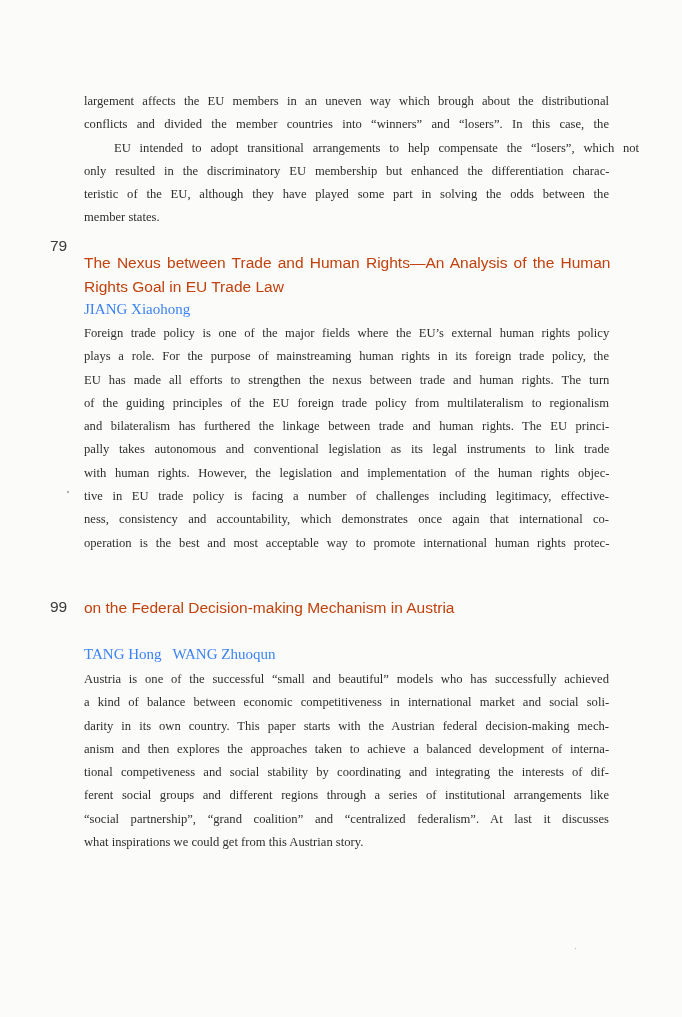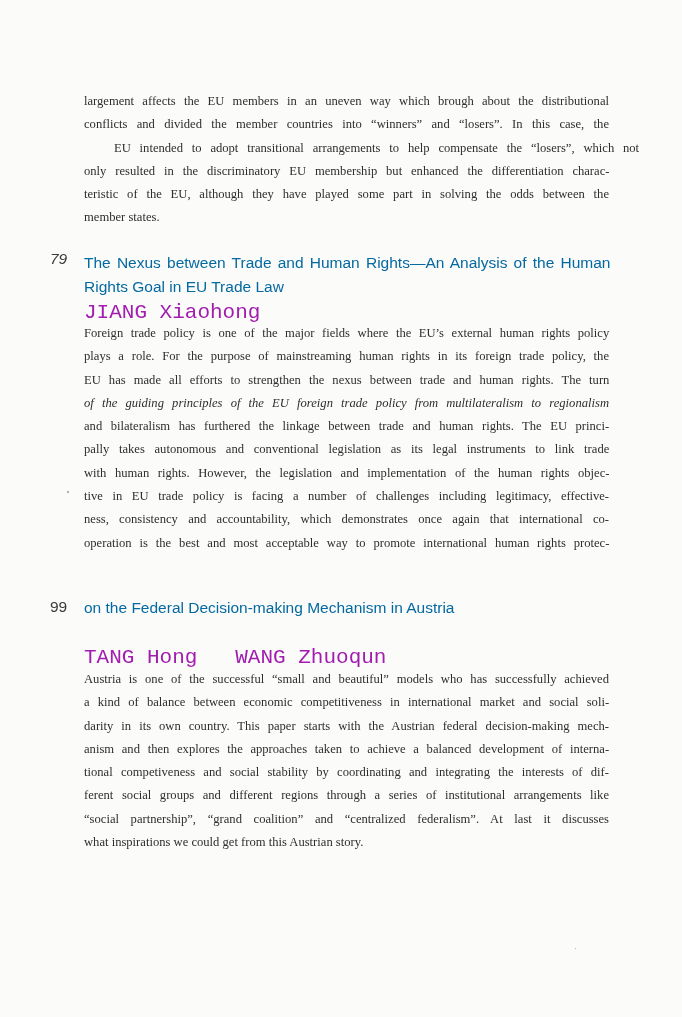--- a/index.html
+++ b/index.html
@@ -24,58 +24,58 @@
     .para .ln { display: block; text-align: justify; text-align-last: justify; white-space: nowrap; height: 23.3px; }
     .para .ln.last { text-align-last: left; }
     .entry-num {
       position: absolute; left: 50px;
       font-family: "Liberation Sans", "DejaVu Sans", sans-serif;
       font-size: 15.5px; color: #3a3a3a;
     }
     .entry-title {
       position: absolute; left: 84px; width: 526px;
       font-family: "Liberation Sans", "DejaVu Sans", sans-serif;
-      font-size: 15.5px; line-height: 24px; color: #0369a1;
+      font-size: 15.5px; line-height: 24px; color: #c2410c;
       margin: 0;
     }
     .entry-title .ln { display: block; white-space: nowrap; text-align-last: justify; }
     .entry-title .ln.last { text-align-last: left; }
     .entry-author {
       position: absolute; left: 84px;
-      font-family: Liberation Mono, monospace;
-      font-size: 21px; color: #a21caf; white-space: pre;
+      font-family: Liberation Serif, serif;
+      font-size: 15px; color: #3b82f6; white-space: pre;
     }
     .speck { position: absolute; width: 2px; height: 2px; background: #999; border-radius: 1px; }
   </style>
 </head>
 <body>
 
 <div class="page">
 
   <div class="para" style="top:90px;">
     <span class="ln" style="display: block; word-spacing: 5.07692px;">largement affects the EU members in an uneven way which brough about the distributional</span>
     <span class="ln" style="display: block; word-spacing: 6.15385px;">conflicts and divided the member countries into “winners” and “losers”. In this case, the</span>
     <span class="ln" style="display: block; word-spacing: 5.66667px; margin-left: 30px;">EU intended to adopt transitional arrangements to help compensate the “losers”, which not</span>
     <span class="ln" style="display: block; word-spacing: 5.72727px;">only resulted in the discriminatory EU membership but enhanced the differentiation charac-</span>
     <span class="ln" style="display: block; word-spacing: 5.66667px;">teristic of the EU, although they have played some part in solving the odds between the</span>
     <span class="ln last">member states.</span>
   </div>
 
   <div>
-    <span class="entry-num" style="top:250px;font-style:italic;">79</span>
+    <span class="entry-num" style="top:237px;">79</span>
     <div class="entry-title" style="top:251px;">
       <span class="ln" style="display: block; word-spacing: 1.9px;">The Nexus between Trade and Human Rights—An Analysis of the Human</span>
       <span class="ln last">Rights Goal in EU Trade Law</span>
     </div>
     <span class="entry-author" style="top:301px;">JIANG Xiaohong</span>
     <div class="para" style="top:322px;">
       <span class="ln" style="display: block; word-spacing: 4.4px;">Foreign trade policy is one of the major fields where the EU’s external human rights policy</span>
       <span class="ln" style="display: block; word-spacing: 4.6px;">plays a role. For the purpose of mainstreaming human rights in its foreign trade policy, the</span>
       <span class="ln" style="display: block; word-spacing: 4.93333px;">EU has made all efforts to strengthen the nexus between trade and human rights. The turn</span>
-      <span class="ln" style="display: block; word-spacing: 4.92308px; font-style: italic;">of the guiding principles of the EU foreign trade policy from multilateralism to regionalism</span>
+      <span class="ln" style="display: block; word-spacing: 4.92308px;">of the guiding principles of the EU foreign trade policy from multilateralism to regionalism</span>
       <span class="ln" style="display: block; word-spacing: 5.38462px;">and bilateralism has furthered the linkage between trade and human rights. The EU princi-</span>
       <span class="ln" style="display: block; word-spacing: 6.58333px;">pally takes autonomous and conventional legislation as its legal instruments to link trade</span>
       <span class="ln" style="display: block; word-spacing: 5.41667px;">with human rights. However, the legislation and implementation of the human rights objec-</span>
       <span class="ln" style="display: block; word-spacing: 6.38462px;">tive in EU trade policy is facing a number of challenges including legitimacy, effective-</span>
       <span class="ln" style="display: block; word-spacing: 7.1px;">ness, consistency and accountability, which demonstrates once again that international co-</span>
       <span class="ln" style="display: block; word-spacing: 4.76923px;">operation is the best and most acceptable way to promote international human rights protec-</span>
     </div>
   </div>
 
   <div>

